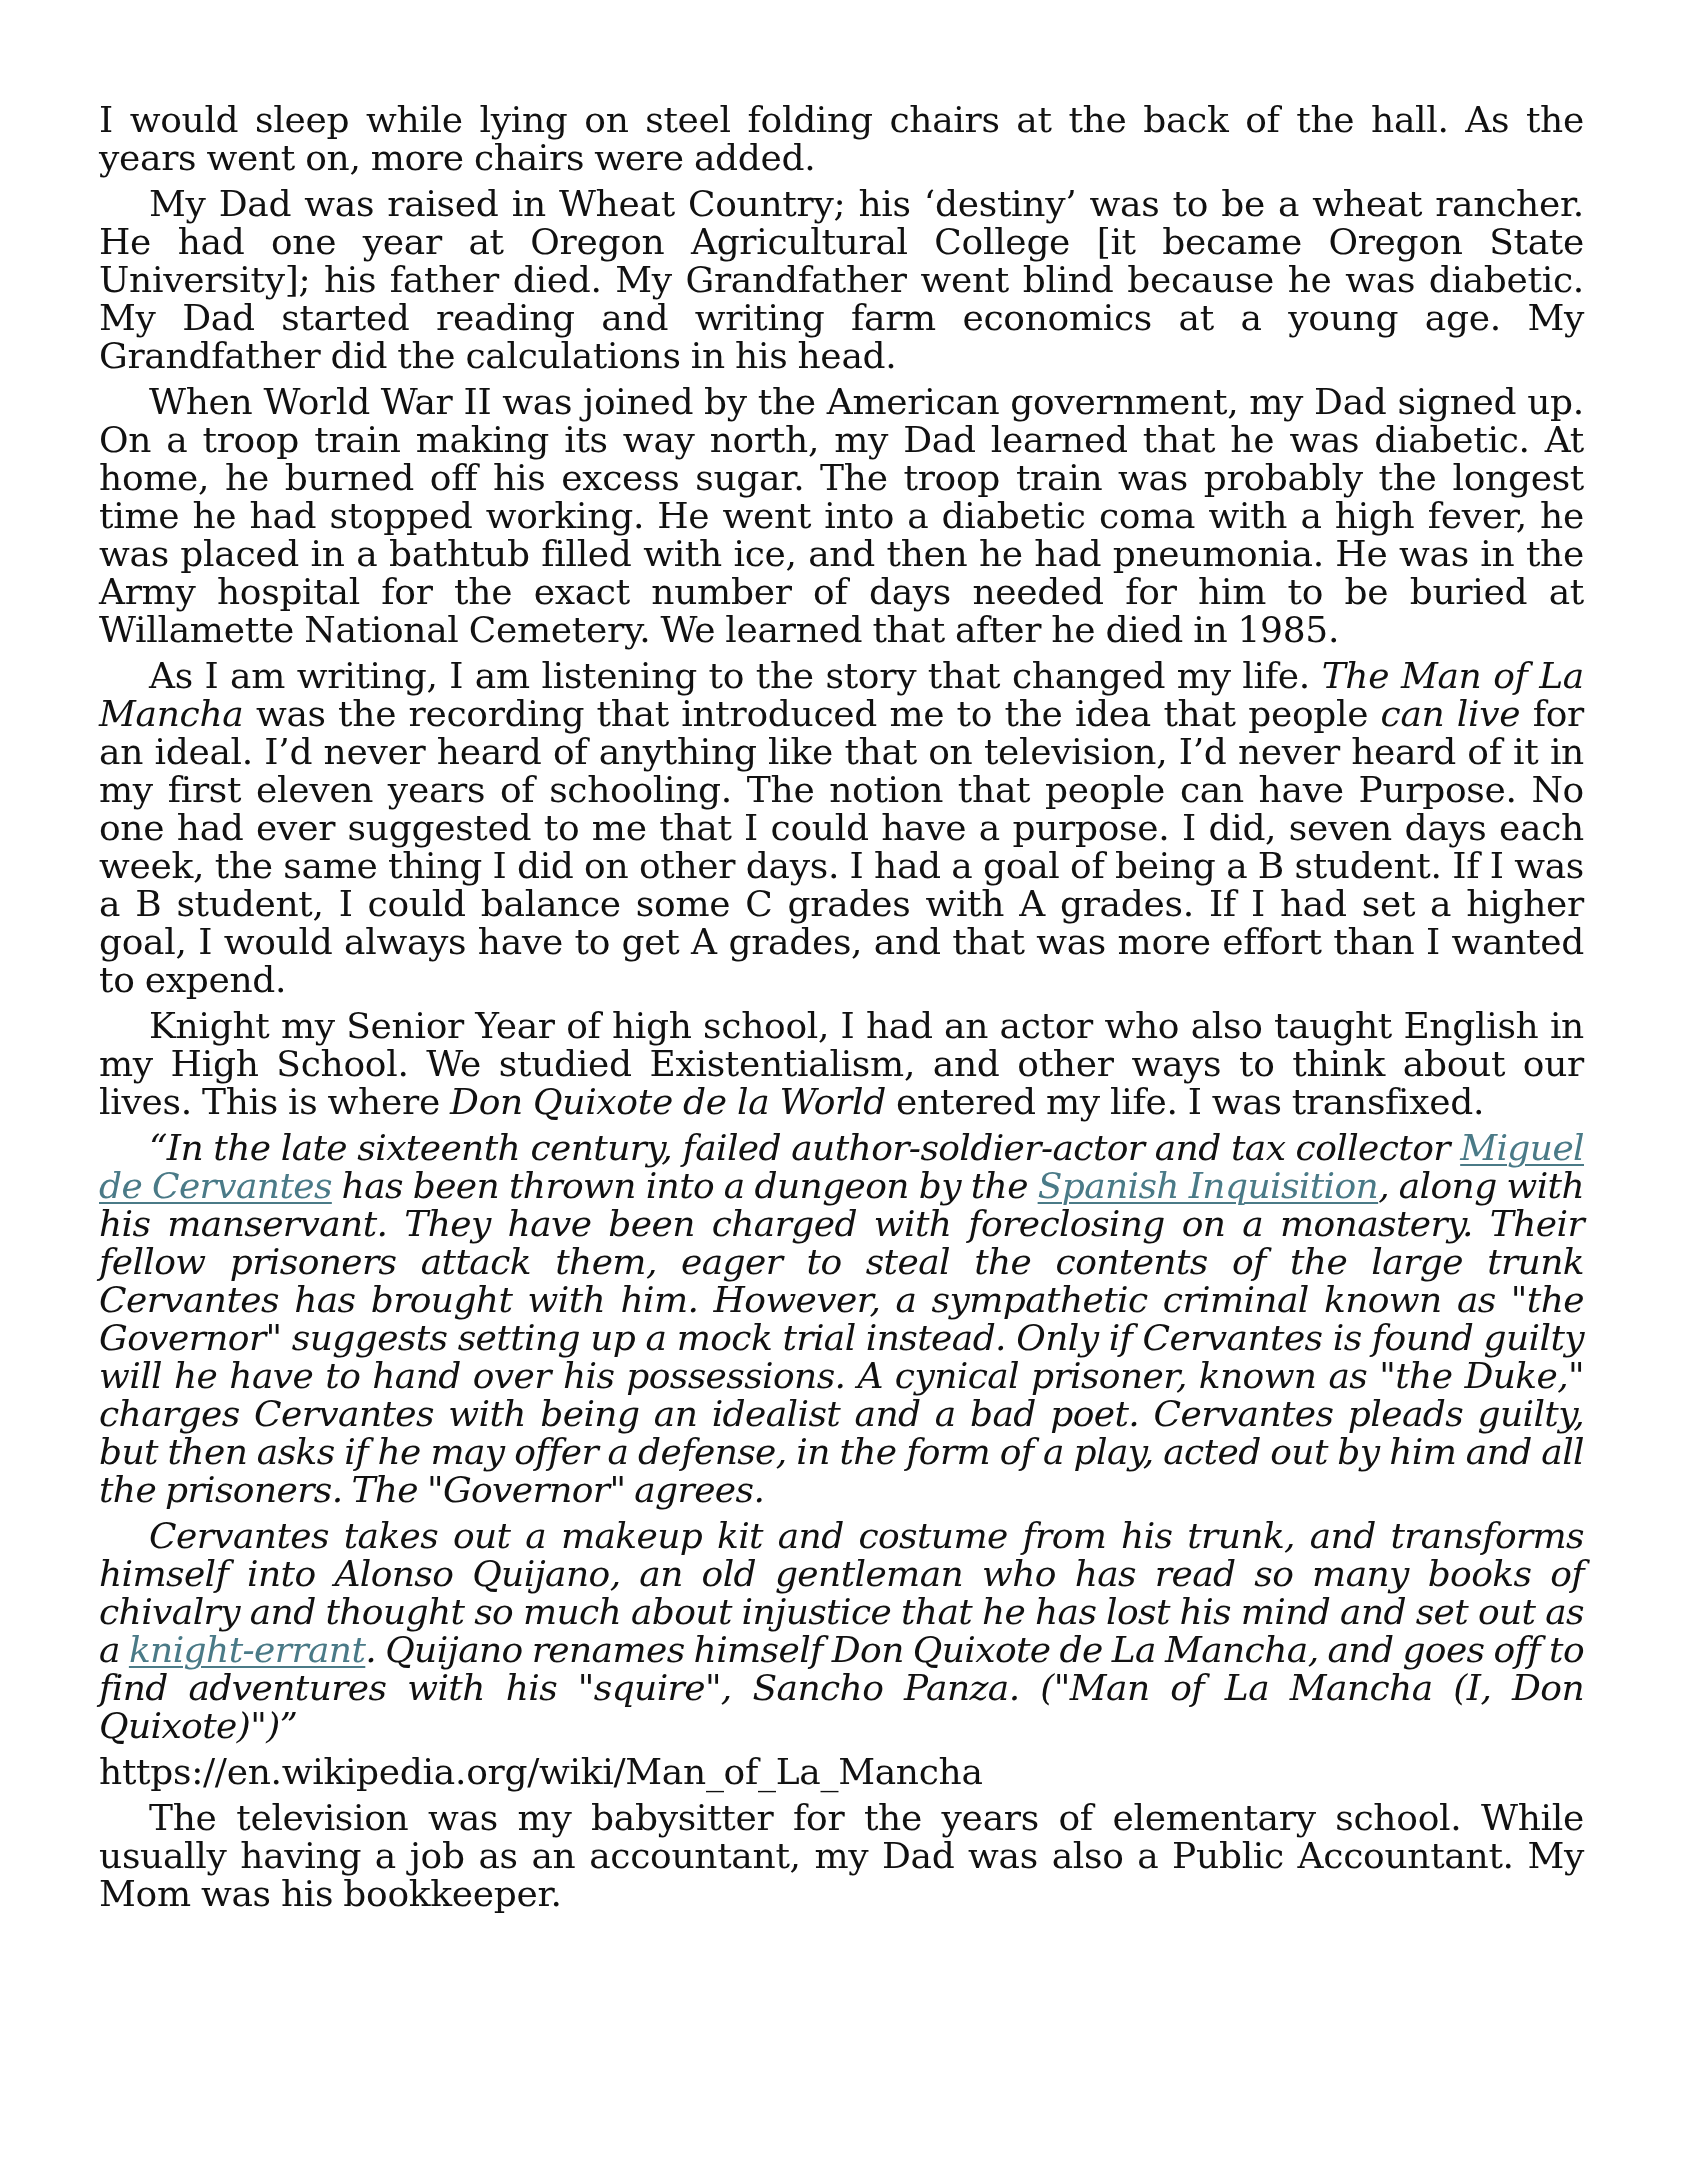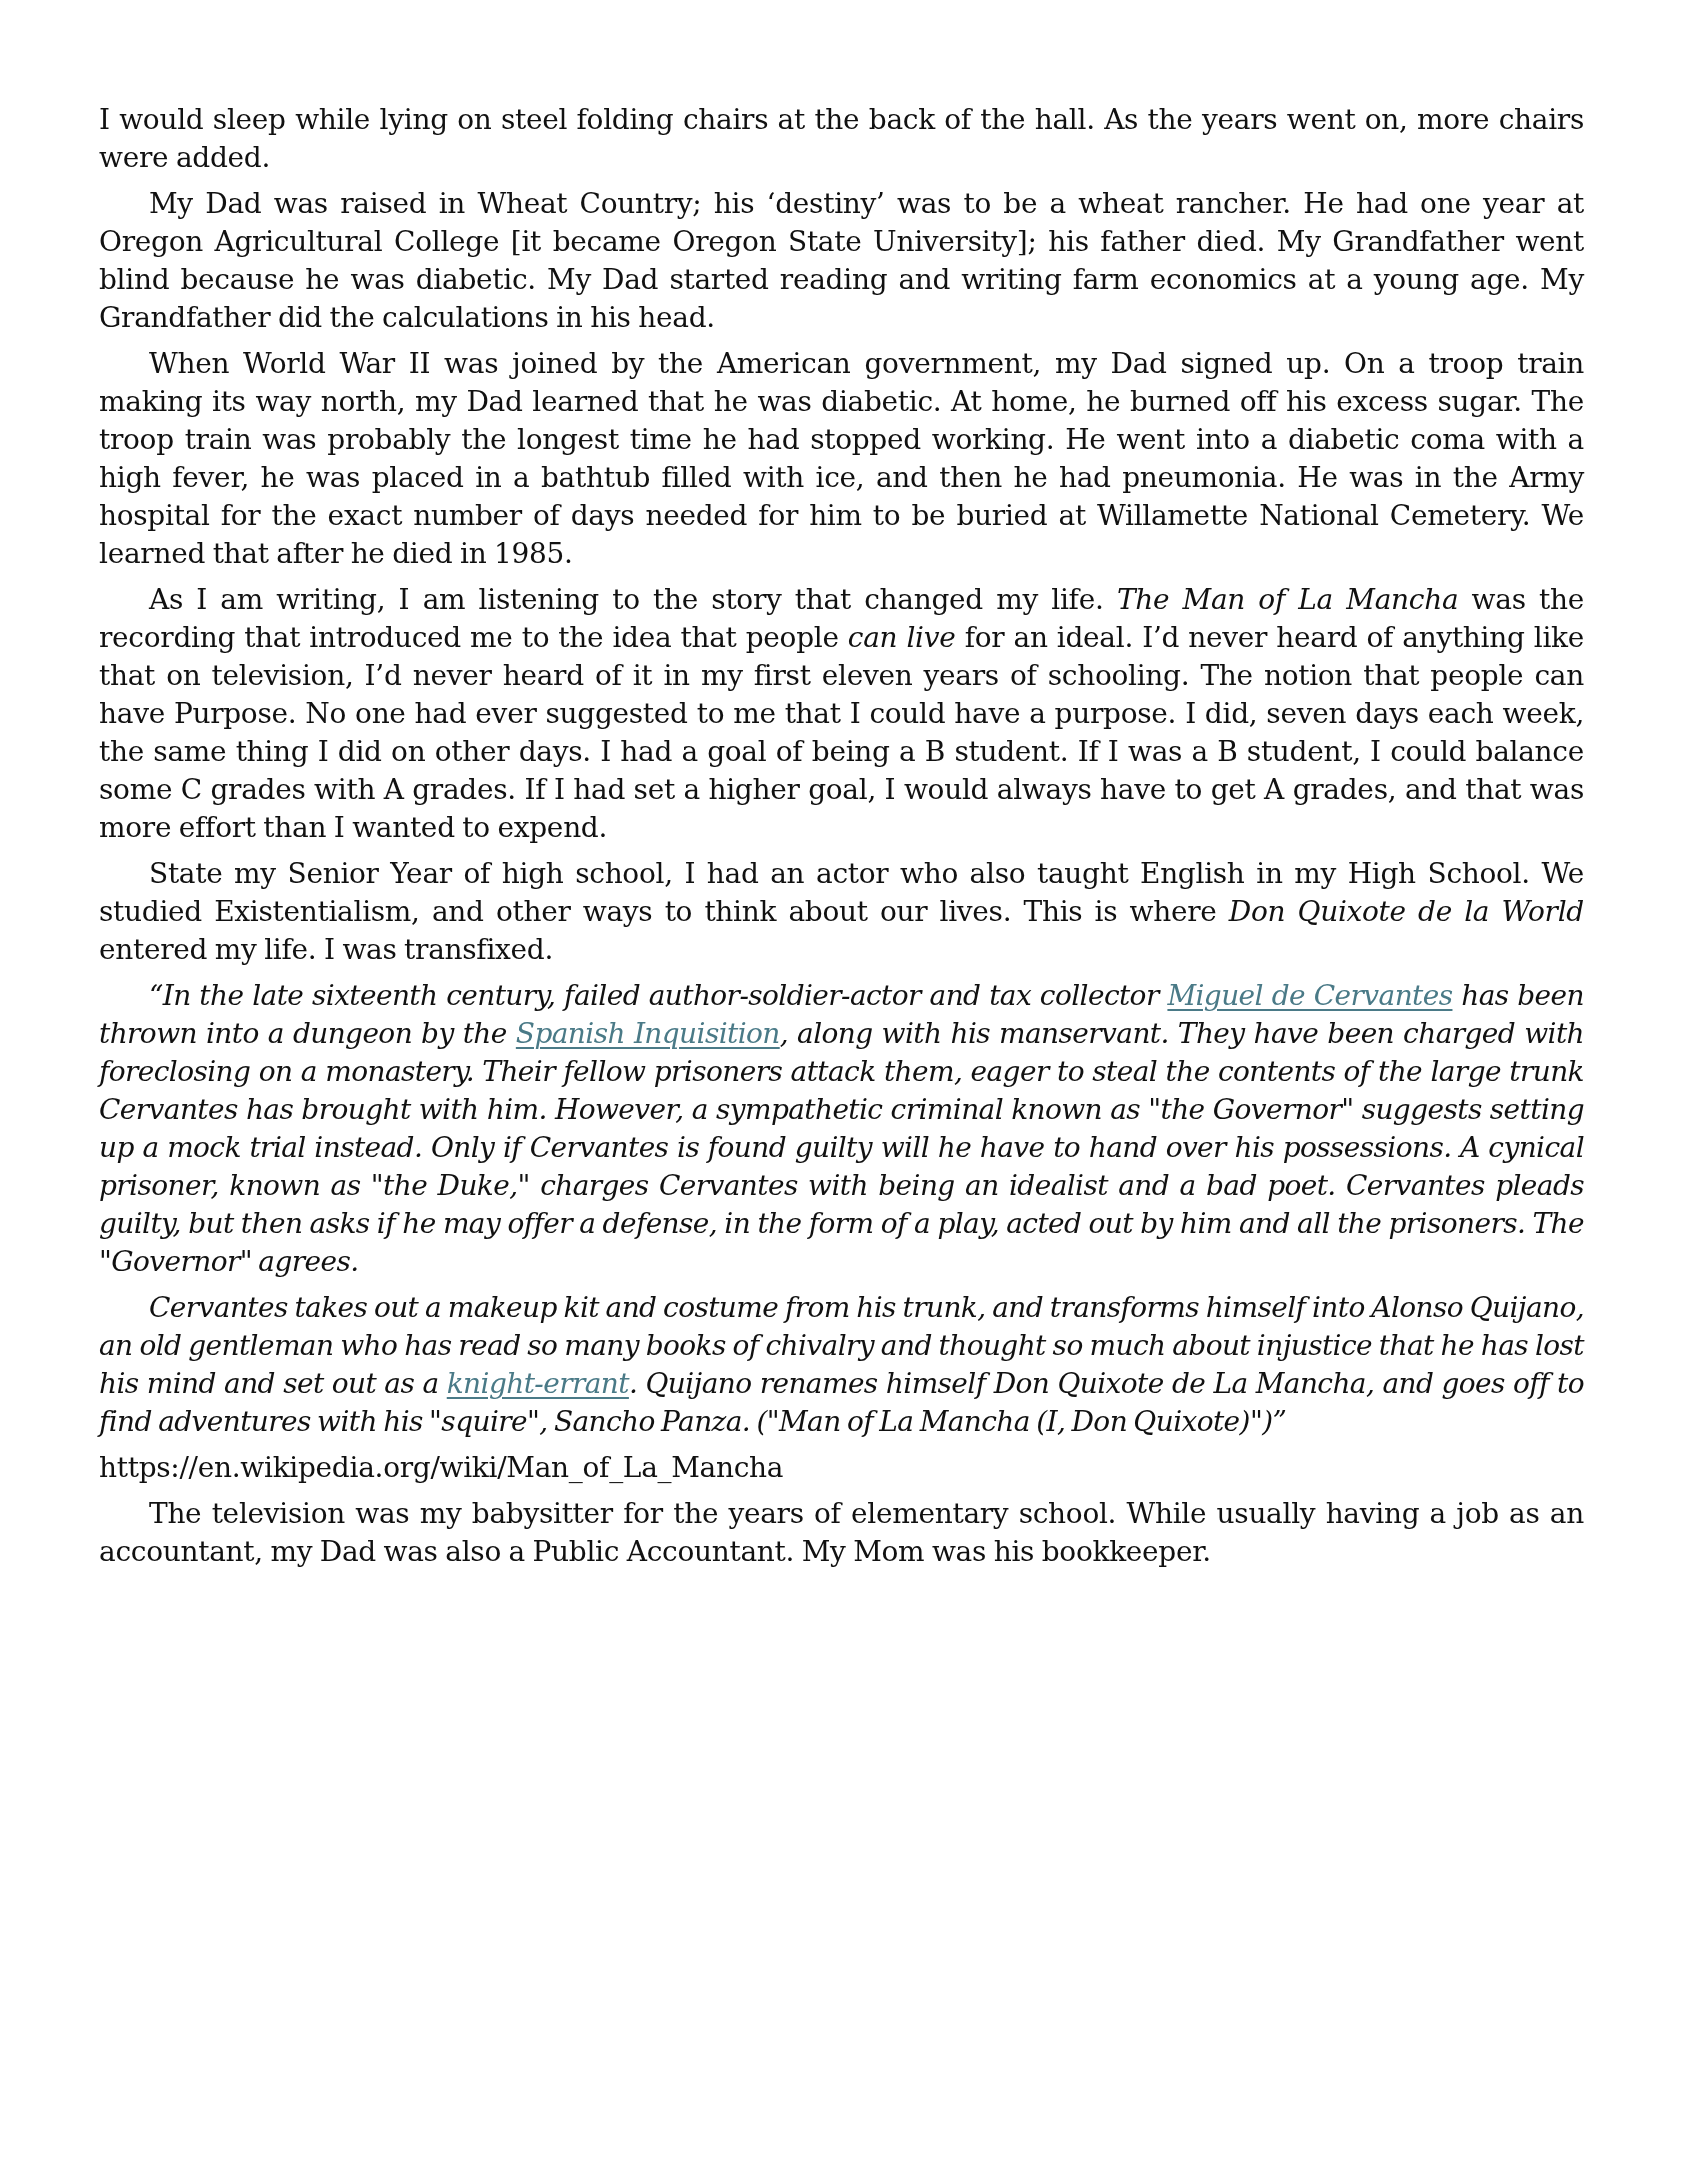--- a/index.html
+++ b/index.html
@@ -13,21 +13,21 @@
       position: relative;
       overflow: hidden;
       color: #111111;
     }
     .page {
       position: absolute;
       left: 99px;
       top: 101px;
       width: 1485px;
       font-family: "DejaVu Serif", "Liberation Serif", serif;
-      font-size: 28px;
+      font-size: 36px;
       line-height: 38px;
       letter-spacing: -0.3px;
       word-spacing: -1px;
     }
     .para {
       margin: 0 0 8px 0;
       text-align: justify;
       text-indent: 50px;
       hyphens: none;
     }
@@ -62,21 +62,21 @@
   <p class="para no-indent">I would sleep while lying on steel folding chairs at the back of the hall. As the years went on, more chairs were added.</p>
 
 
   <p class="para">My Dad was raised in Wheat Country; his ‘destiny’ was to be a wheat rancher. He had one year at Oregon Agricultural College [it became Oregon State University]; his father died. My Grandfather went blind because he was diabetic. My Dad started reading and writing farm economics at a young age. My Grandfather did the calculations in his head.</p>
 
   <p class="para">When World War II was joined by the American government, my Dad signed up. On a troop train making its way north, my Dad learned that he was diabetic. At home, he burned off his excess sugar. The troop train was probably the longest time he had stopped working. He went into a diabetic coma with a high fever, he was placed in a bathtub filled with ice, and then he had pneumonia. He was in the Army hospital for the exact number of days needed for him to be buried at Willamette National Cemetery. We learned that after he died in 1985.</p>
 
 
   <p class="para"><span>As I am writing, I am listening to the story that changed my life. </span><em>The Man of La Mancha</em><span> was the recording that introduced me to the idea that people </span><em>can live</em><span> for an ideal. I’d never heard of anything like that on television, I’d never heard of it in my first eleven years of schooling. The notion that people can have Purpose. No one had ever suggested to me that I could have a purpose. I did, seven days each week, the same thing I did on other days. I had a goal of being a B student. If I was a B student, I could balance some C grades with A grades. If I had set a higher goal, I would always have to get A grades, and that was more effort than I wanted to expend.</span></p>
 
-  <p class="para"><span>State my Senior Year of high school, I had an actor who also taught English in my High School. We studied Existentialism, and other ways to think about our lives. This is where </span><em>Don Quixote de la World</em><span> entered my life. I was transfixed.</span></p>
+  <p class="para"><span>Knight my Senior Year of high school, I had an actor who also taught English in my High School. We studied Existentialism, and other ways to think about our lives. This is where </span><em>Don Quixote de la World</em><span> entered my life. I was transfixed.</span></p>
 
   <p class="para quote"><span>“In the late sixteenth century, failed author-soldier-actor and tax collector </span><a class="link" style="color: rgb(74, 122, 135);">Miguel de Cervantes</a><span> has been thrown into a dungeon by the </span><a class="link" style="color: rgb(74, 122, 135);">Spanish Inquisition</a><span>, along with his manservant. They have been charged with foreclosing on a monastery. Their fellow prisoners attack them, eager to steal the contents of the large trunk Cervantes has brought with him. However, a sympathetic criminal known as "the Governor" suggests setting up a mock trial instead. Only if Cervantes is found guilty will he have to hand over his possessions. A cynical prisoner, known as "the Duke," charges Cervantes with being an idealist and a bad poet. Cervantes pleads guilty, but then asks if he may offer a defense, in the form of a play, acted out by him and all the prisoners. The "Governor" agrees.</span></p>
 
   <p class="para quote"><span>Cervantes takes out a makeup kit and costume from his trunk, and transforms himself into Alonso Quijano, an old gentleman who has read so many books of chivalry and thought so much about injustice that he has lost his mind and set out as a </span><a class="link" style="color: rgb(74, 122, 135);">knight-errant</a><span>. Quijano renames himself Don Quixote de La Mancha, and goes off to find adventures with his "squire", Sancho Panza. ("Man of La Mancha (I, Don Quixote)")”</span></p>
 
   <p class="citation">https://en.wikipedia.org/wiki/Man_of_La_Mancha</p>
 
 
   <p class="para">The television was my babysitter for the years of elementary school. While usually having a job as an accountant, my Dad was also a Public Accountant. My Mom was his bookkeeper.</p>
 

